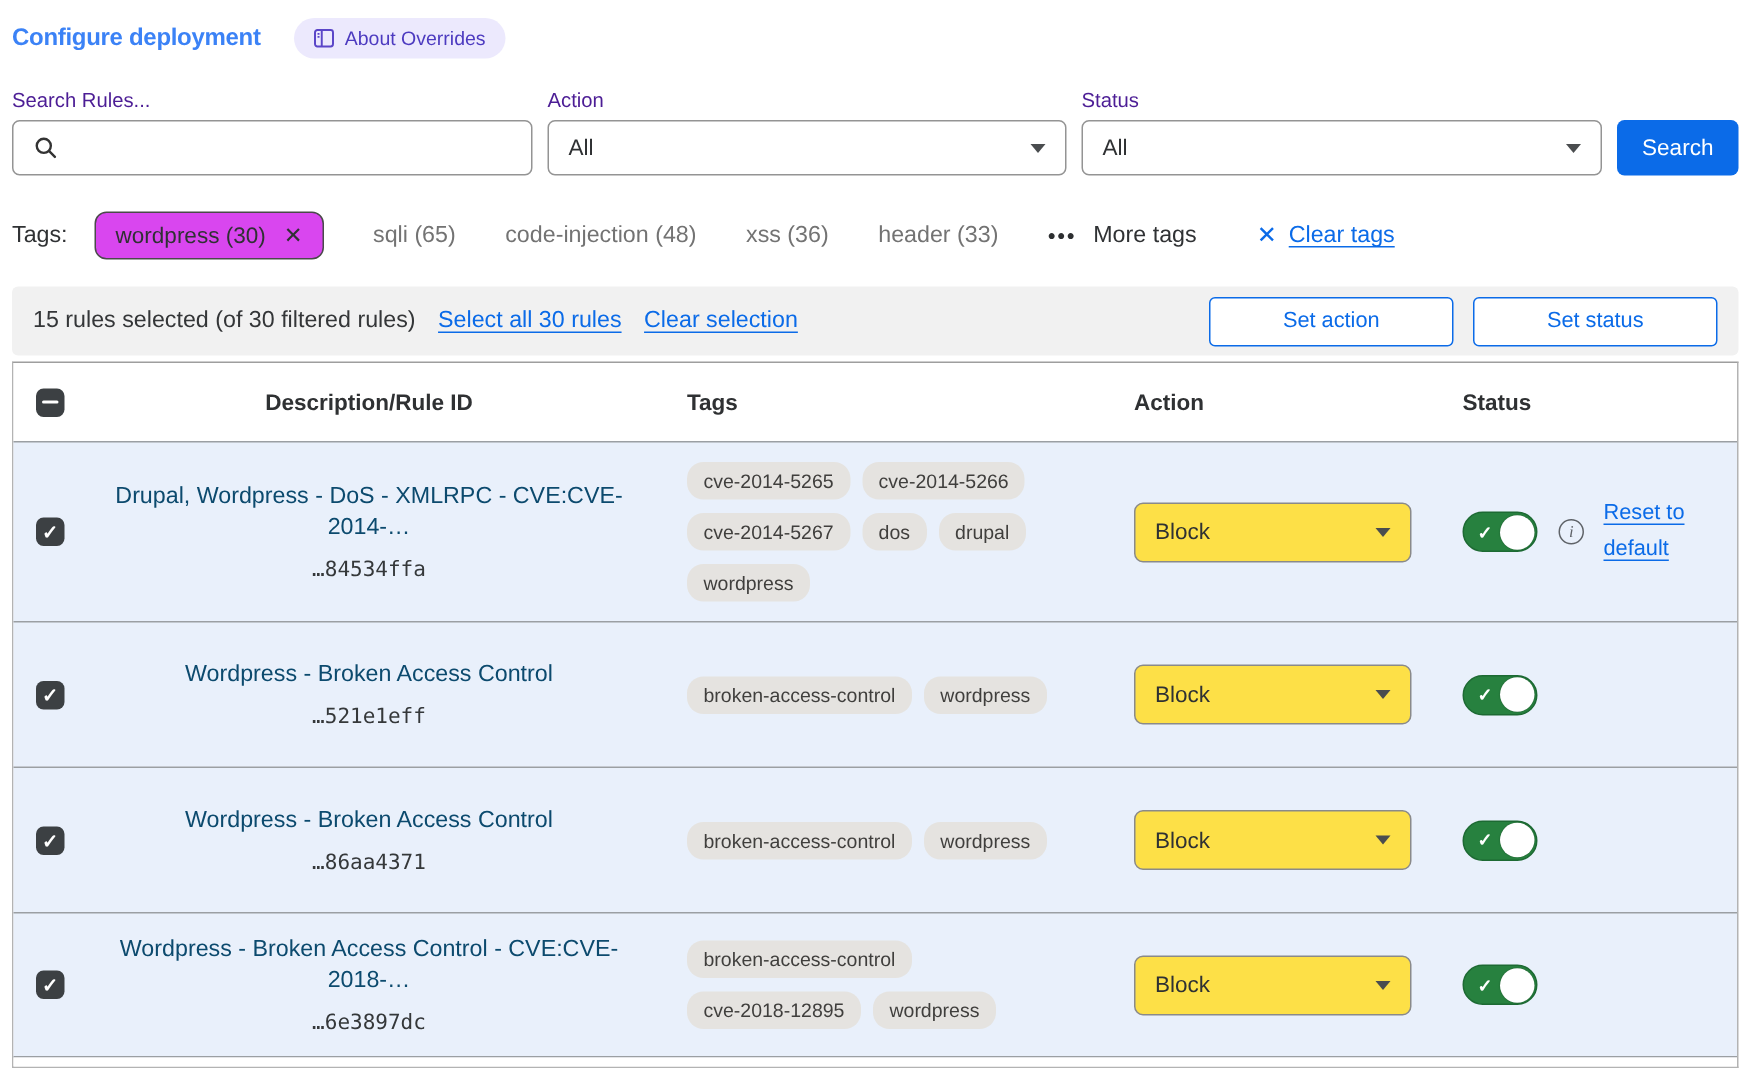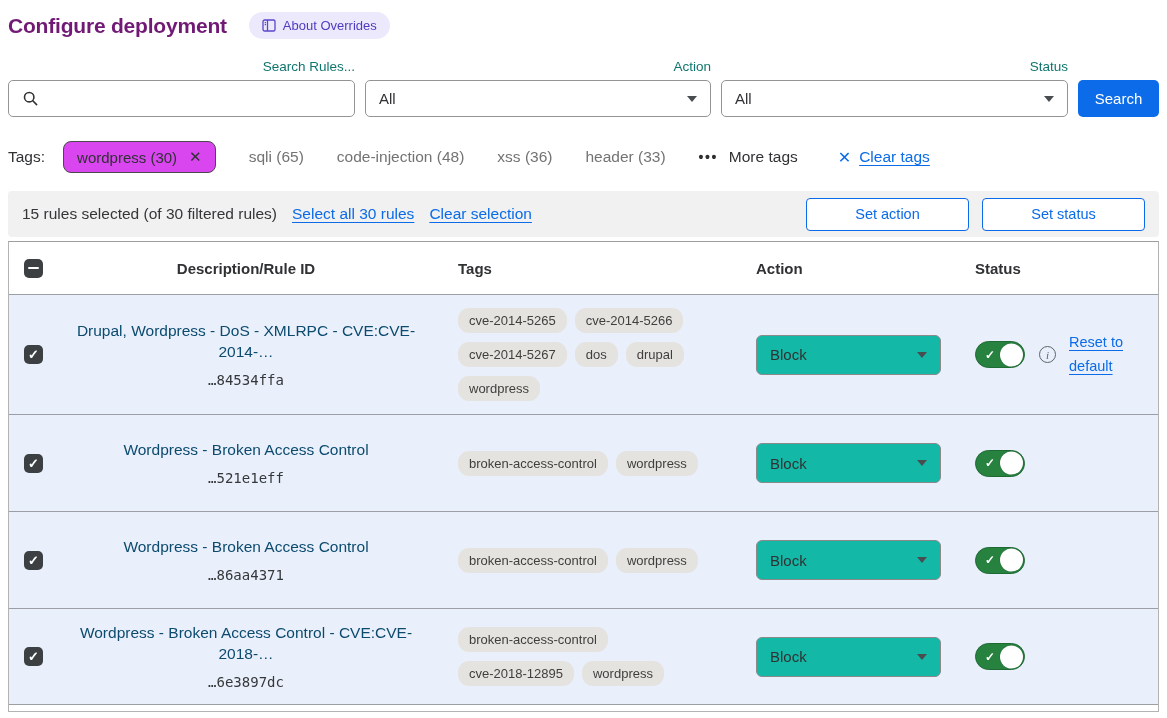--- a/index.html
+++ b/index.html
@@ -15,30 +15,30 @@
   *{box-sizing:border-box;}
   html,body{margin:0;padding:0;}
   body{
     width:1167px;height:718px;overflow:hidden;background:#fff;
     font-family:"Liberation Sans",sans-serif;color:var(--ink);
   }
   .page{padding:8px 8px 0 8px;}
 
   
   .hdr{display:flex;align-items:center;gap:22px;margin:4px 0 20px 0;}
-  .hdr h1{font-size:21px;font-weight:700;margin:0;color:#701a75;letter-spacing:-0.2px;}
+  .hdr h1{font-size:16px;font-weight:700;margin:0;color:#3b82f6;letter-spacing:-0.2px;}
   .badge{
     display:inline-flex;align-items:center;gap:7px;background:var(--badge-bg);
     color:var(--badge-text);font-size:13px;padding:6px 13px;border-radius:14px;cursor:pointer;
   }
 
   
   .filters{display:flex;align-items:flex-end;gap:10px;}
   .field{display:flex;flex-direction:column;gap:6px;}
-  .field label{font-size:13.5px;color:#0f766e;text-align:right;}
+  .field label{font-size:13.5px;color:#4c1d95;}
   .box{
     height:37px;border:1px solid #949494;border-radius:5px;background:#fff;
     display:flex;align-items:center;padding:0 13px;font-size:15px;color:#2f3133;
   }
   .f-search{width:347px;}
   .f-action{width:346px;}
   .f-status{width:347px;}
   .box.search-box{gap:8px;}
   .box.search-box input{
     border:none;outline:none;flex:1;font-size:15px;font-family:"Liberation Sans",sans-serif;background:transparent;
@@ -98,21 +98,21 @@
   .checkbox .minus{width:11px;height:2.5px;background:#fff;border-radius:1px;}
 
   .desc{font-size:15.5px;color:#0c4a6e;line-height:1.35;}
   .rule-id{margin-top:9px;font-family:"DejaVu Sans Mono",monospace;font-size:14px;color:#35383a;}
 
   .tags-wrap{display:flex;flex-wrap:wrap;gap:9px 8px;max-width:250px;}
   .tag-chip{
     background:var(--chip-bg);color:#403f3d;font-size:13px;padding:5px 11px;border-radius:11px;white-space:nowrap;
   }
 
-  .action-select{width:185px;height:40px;border:1px solid #8a8a8a;border-radius:6px;background:#14b8a6;}
+  .action-select{width:185px;height:40px;border:1px solid #8a8a8a;border-radius:6px;background:#fde047;}
 
   .toggle{
     position:relative;width:50px;height:27px;background:var(--toggle-green);
     border:1.5px solid var(--toggle-border);border-radius:15px;cursor:pointer;flex-shrink:0;
   }
   .toggle .tick{position:absolute;left:9px;top:50%;transform:translateY(-50%);color:#fff;font-size:12px;font-weight:700;}
   .toggle .knob{
     position:absolute;right:1px;top:50%;transform:translateY(-50%);width:23px;height:23px;
     background:#fff;border-radius:50%;box-shadow:0 0 1px rgba(0,0,0,.4);
   }

